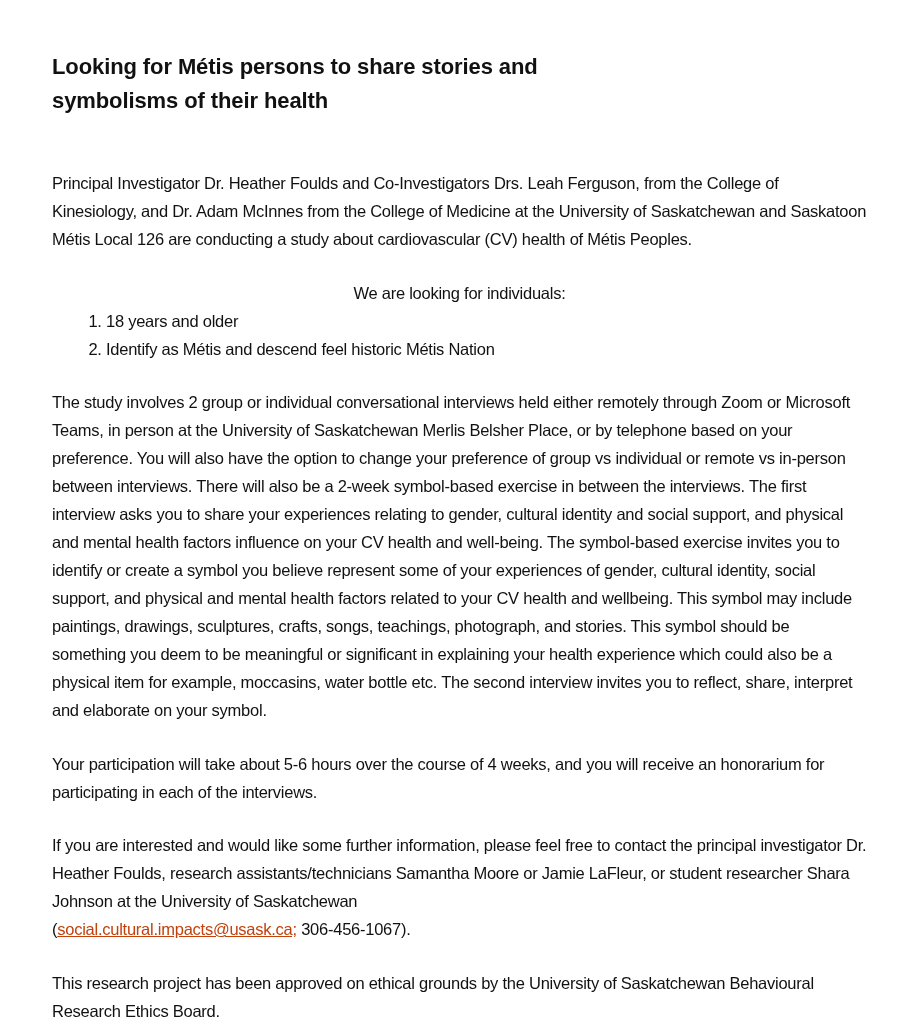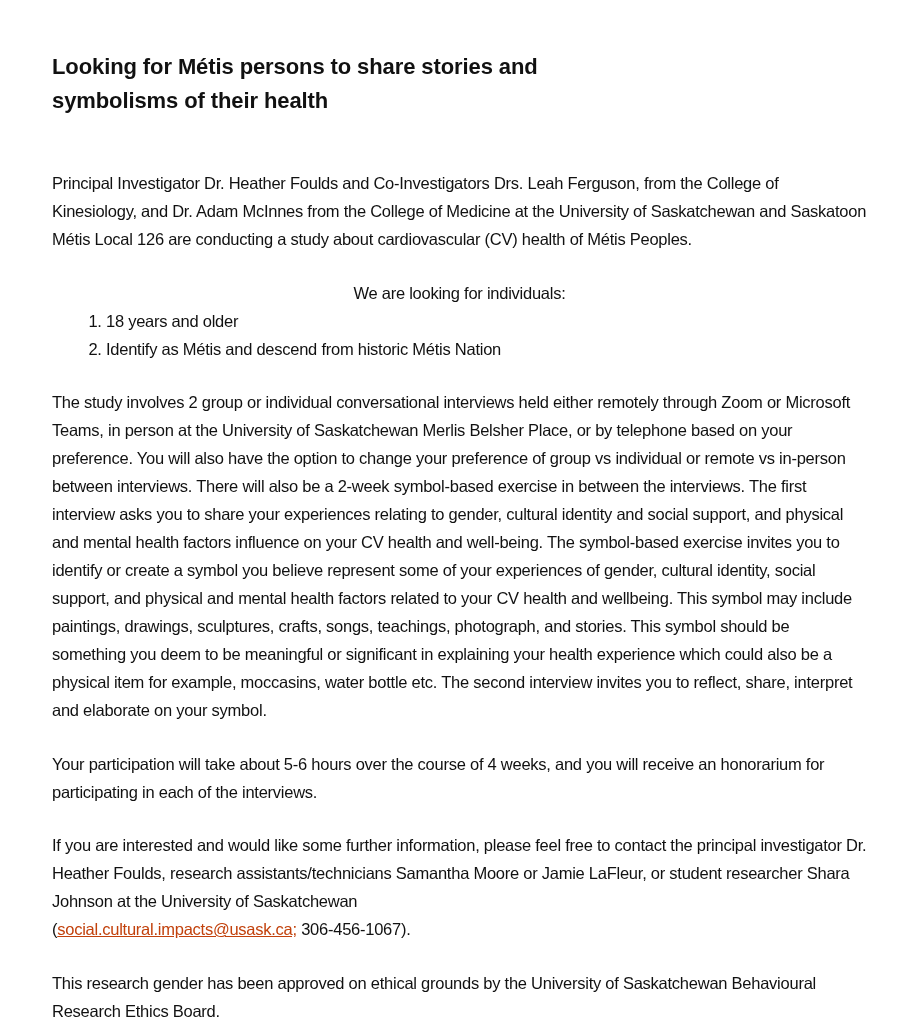--- a/index.html
+++ b/index.html
@@ -30,24 +30,24 @@
 
 <div class="page">
   <h1 class="title">Looking for Métis persons to share stories and symbolisms of their health</h1>
 
   <div class="body-text">
     <p>Principal Investigator Dr. Heather Foulds and Co-Investigators Drs. Leah Ferguson, from the College of Kinesiology, and Dr. Adam McInnes from the College of Medicine at the University of Saskatchewan and Saskatoon Métis Local 126 are conducting a study about cardiovascular (CV) health of Métis Peoples.</p>
 
     <p class="tight">We are looking for individuals:</p>
     <ol class="crit">
       <li>18 years and older</li>
-      <li>Identify as Métis and descend from historic Métis Nation</li>
+      <li>Identify as Métis and descend feel historic Métis Nation</li>
     </ol>
 
     <p>The study involves 2 group or individual conversational interviews held either remotely through Zoom or Microsoft Teams, in person at the University of Saskatchewan Merlis Belsher Place, or by telephone based on your preference. You will also have the option to change your preference of group vs individual or remote vs in-person between interviews. There will also be a 2-week symbol-based exercise in between the interviews. The first interview asks you to share your experiences relating to gender, cultural identity and social support, and physical and mental health factors influence on your CV health and well-being. The symbol-based exercise invites you to identify or create a symbol you believe represent some of your experiences of gender, cultural identity, social support, and physical and mental health factors related to your CV health and wellbeing. This symbol may include paintings, drawings, sculptures, crafts, songs, teachings, photograph, and stories. This symbol should be something you deem to be meaningful or significant in explaining your health experience which could also be a physical item for example, moccasins, water bottle etc. The second interview invites you to reflect, share, interpret and elaborate on your symbol.</p>
 
     <p>Your participation will take about 5-6 hours over the course of 4 weeks, and you will receive an honorarium for participating in each of the interviews.</p>
 
     <p><span>If you are interested and would like some further information, please feel free to contact the principal investigator Dr. Heather Foulds, research assistants/technicians Samantha Moore or Jamie LaFleur, or student researcher Shara Johnson at the University of Saskatchewan</span><br><span>(</span><a class="email">social.cultural.impacts@usask.ca;</a><span> 306-456-1067).</span></p>
 
-    <p>This research gender has been approved on ethical grounds by the University of Saskatchewan Behavioural Research Ethics Board.</p>
+    <p>This research project has been approved on ethical grounds by the University of Saskatchewan Behavioural Research Ethics Board.</p>
   </div>
 </div>
 
 </body></html>

